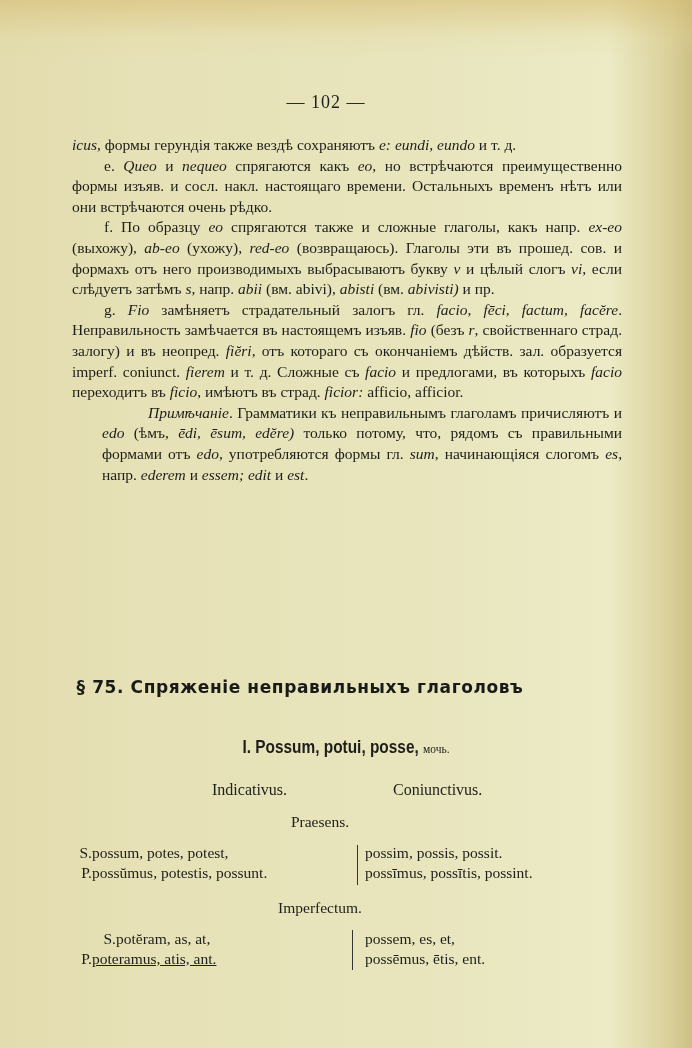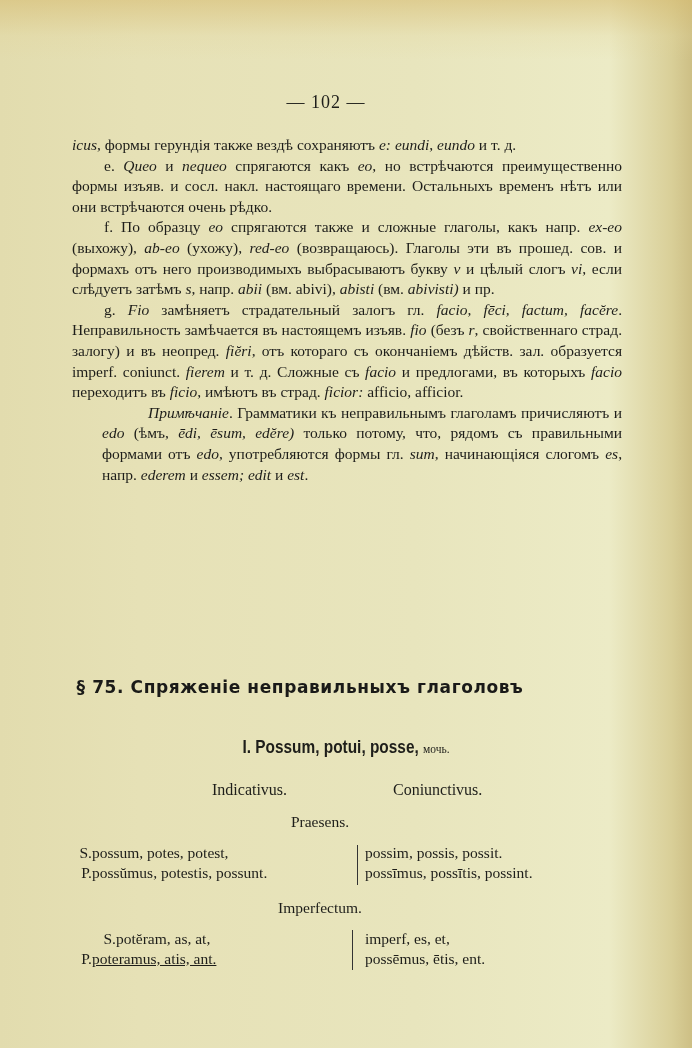--- a/index.html
+++ b/index.html
@@ -88,14 +88,14 @@
 
 <div class="tense" style="top:899px;">Imperfectum.</div>
 
 <div class="conj-row" style="top:929px; left:70px;margin-left:24px;">
   <span class="lbl">S.</span><span>potĕram, as, at,</span>
 </div>
 <div class="conj-row" style="top:949px; left:70px;text-decoration:underline;">
   <span class="lbl">P.</span><span>poteramus, atis, ant.</span>
 </div>
 <div class="vbar" style="left:352px; top:930px; height:40px;"></div>
-<div class="conj-row" style="top:929px; left:365px;">imperf, es, et,</div>
+<div class="conj-row" style="top:929px; left:365px;">possem, es, et,</div>
 <div class="conj-row" style="top:949px; left:365px;">possēmus, ētis, ent.</div>
 
 </body></html>

